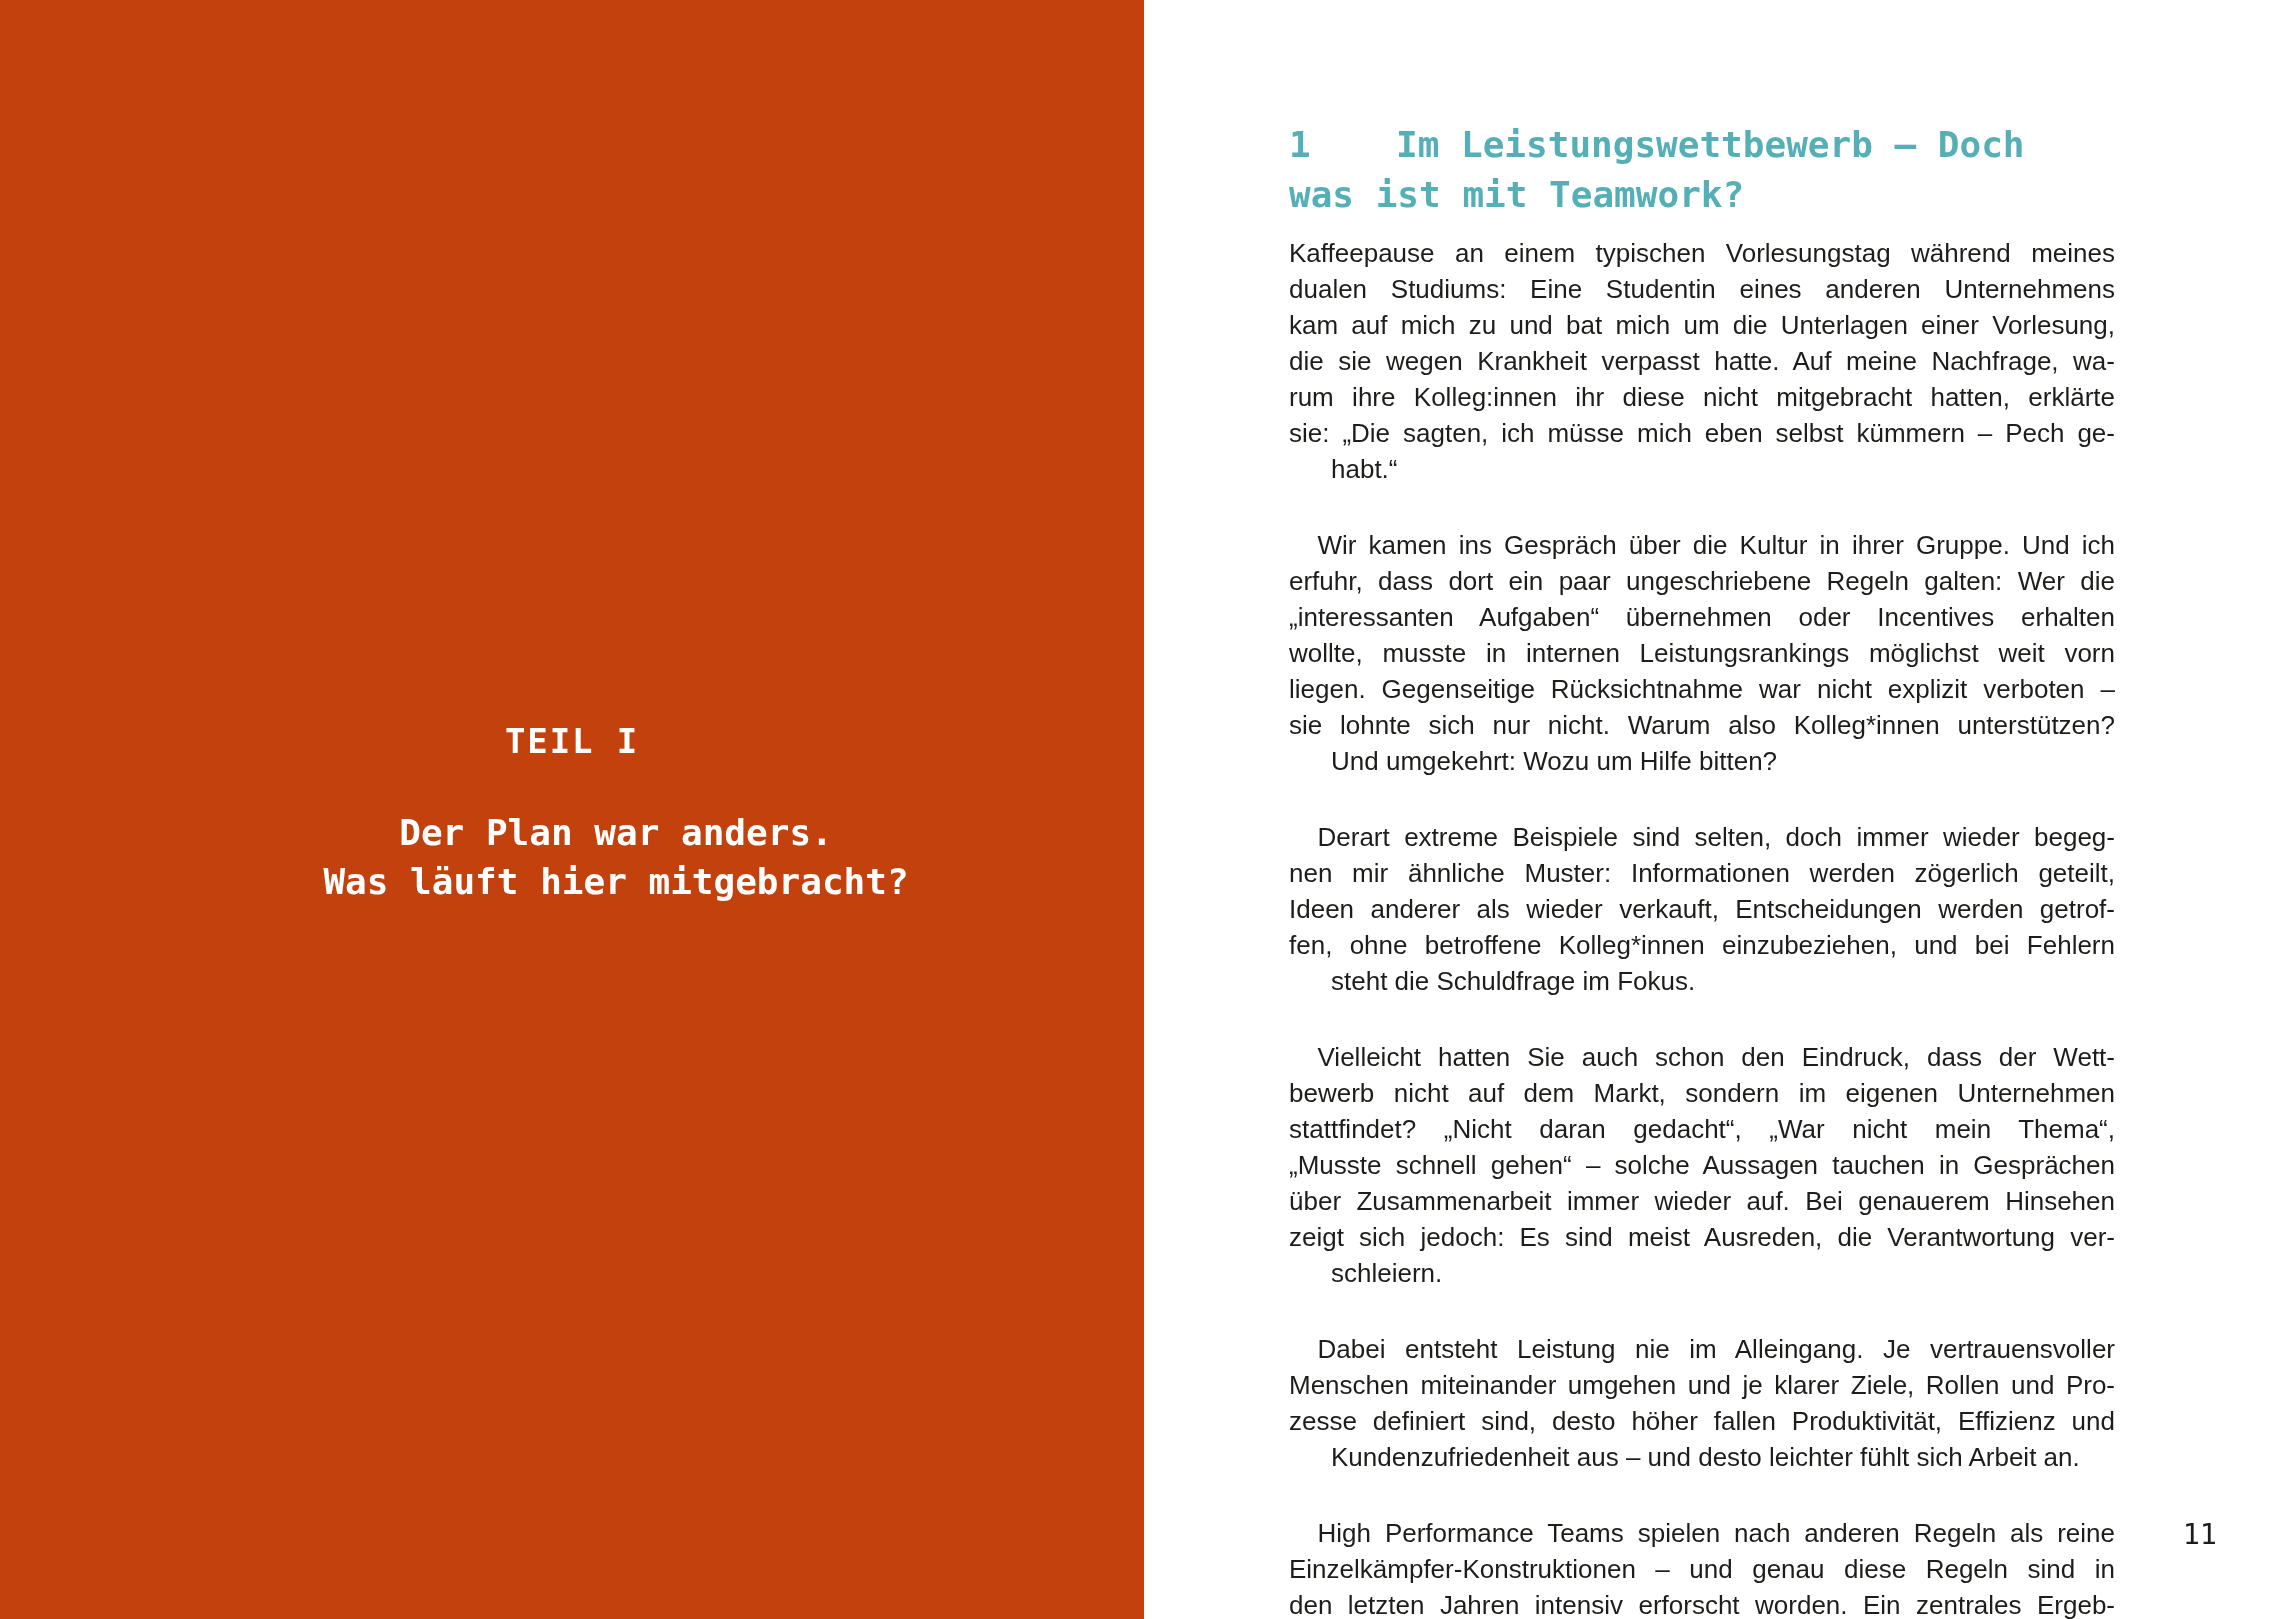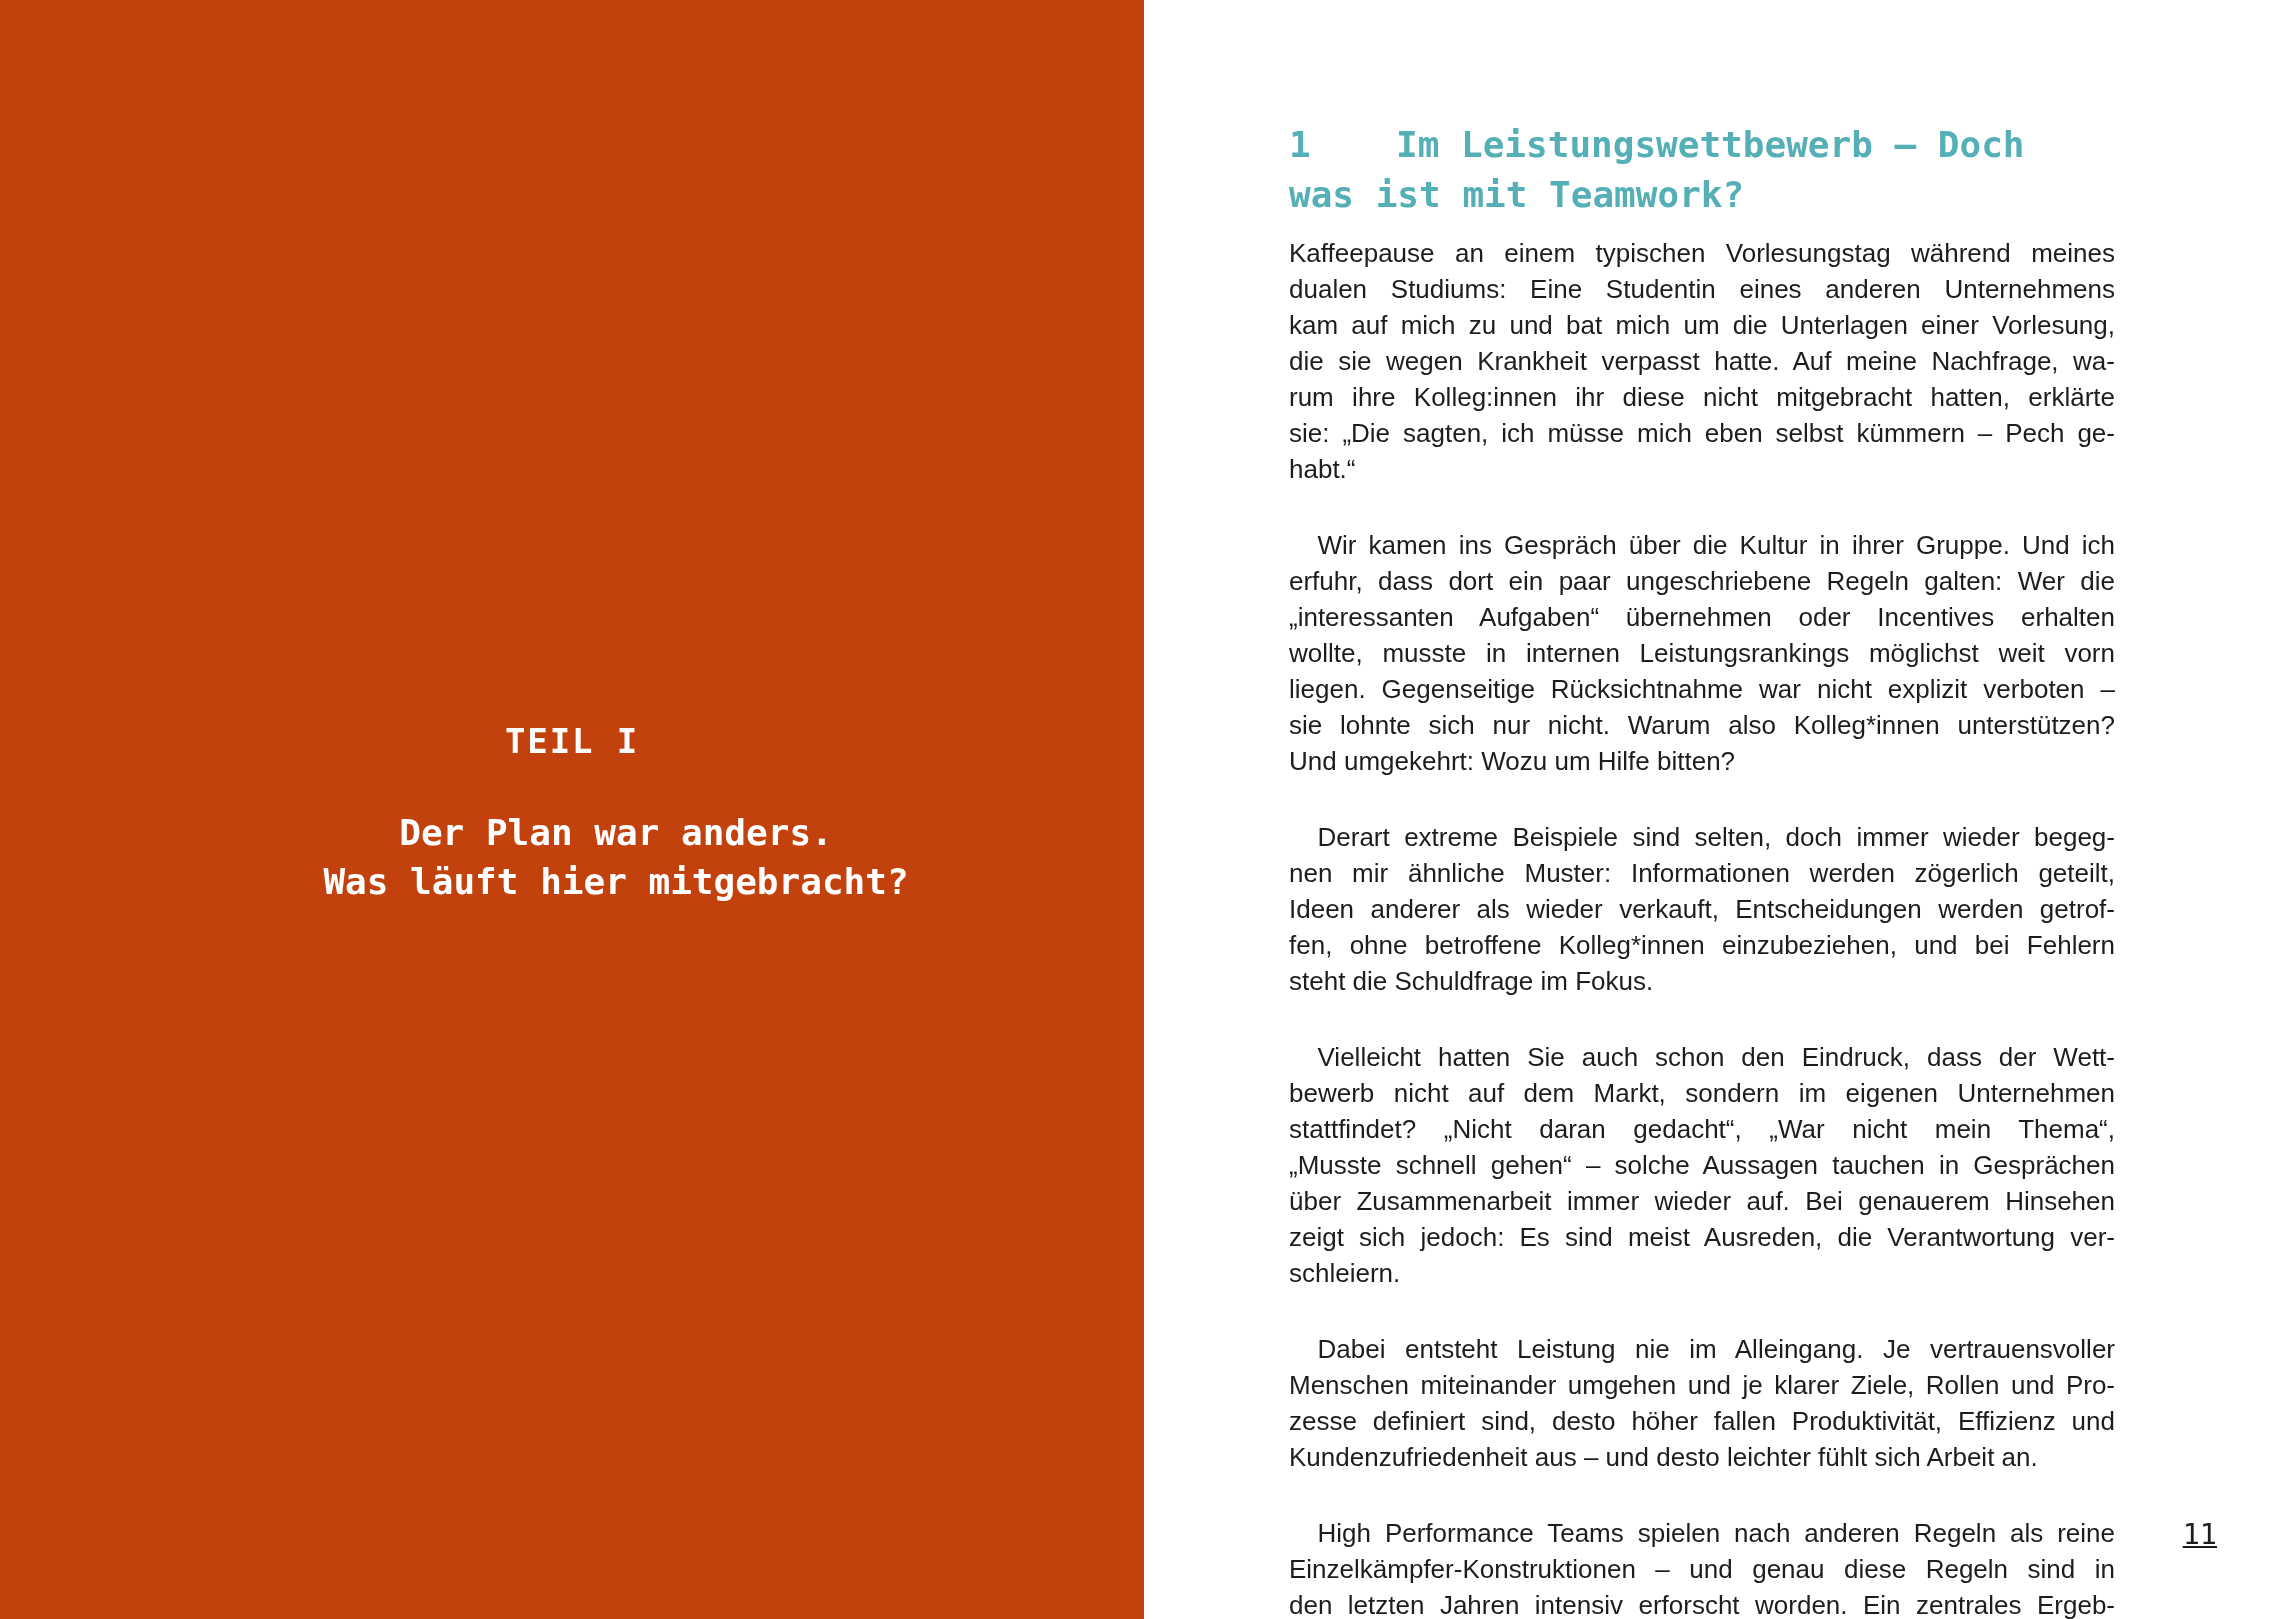--- a/index.html
+++ b/index.html
@@ -59,32 +59,31 @@
 
   .body-text {
     position: absolute;
     left: 1289px; top: 235px;
     width: 826px;
     font-size: 26px;
     line-height: 36px;
     color: #1d1d1b;
   }
   .line  { text-align: justify; text-align-last: justify; white-space: normal; }
-  .line.last   { text-align-last: left; }
+  .line.last   { text-align-last: left; margin-left: 42px; }
   .line.indent { text-indent: 28.5px; margin-top: 40px; }
 
   .folio {
     position: absolute;
     left: 2150px; top: 1518px;
     width: 67px;
     text-align: right;
     font-family: "DejaVu Sans Mono", monospace;
     font-size: 28.5px;
     color: #1d1d1b;
-    text-decoration: underline;
   }
 </style>
 </head>
 <body>
 
 <div class="spread">
 
   <div class="left-page">
     <div class="part-label">TEIL I</div>
     <div class="part-title">

